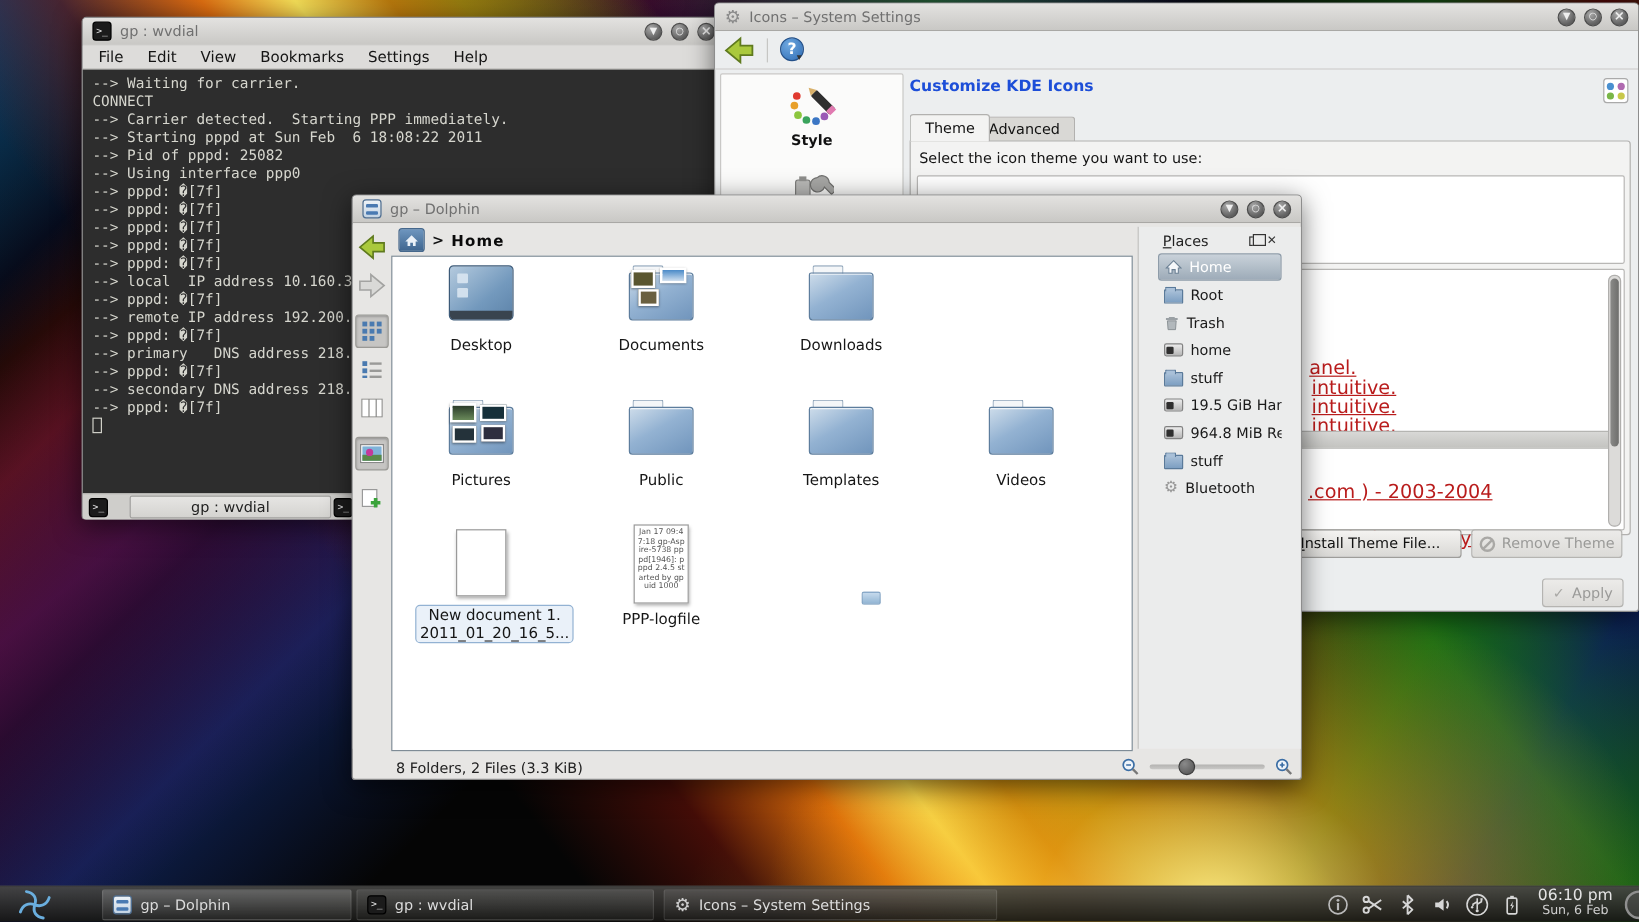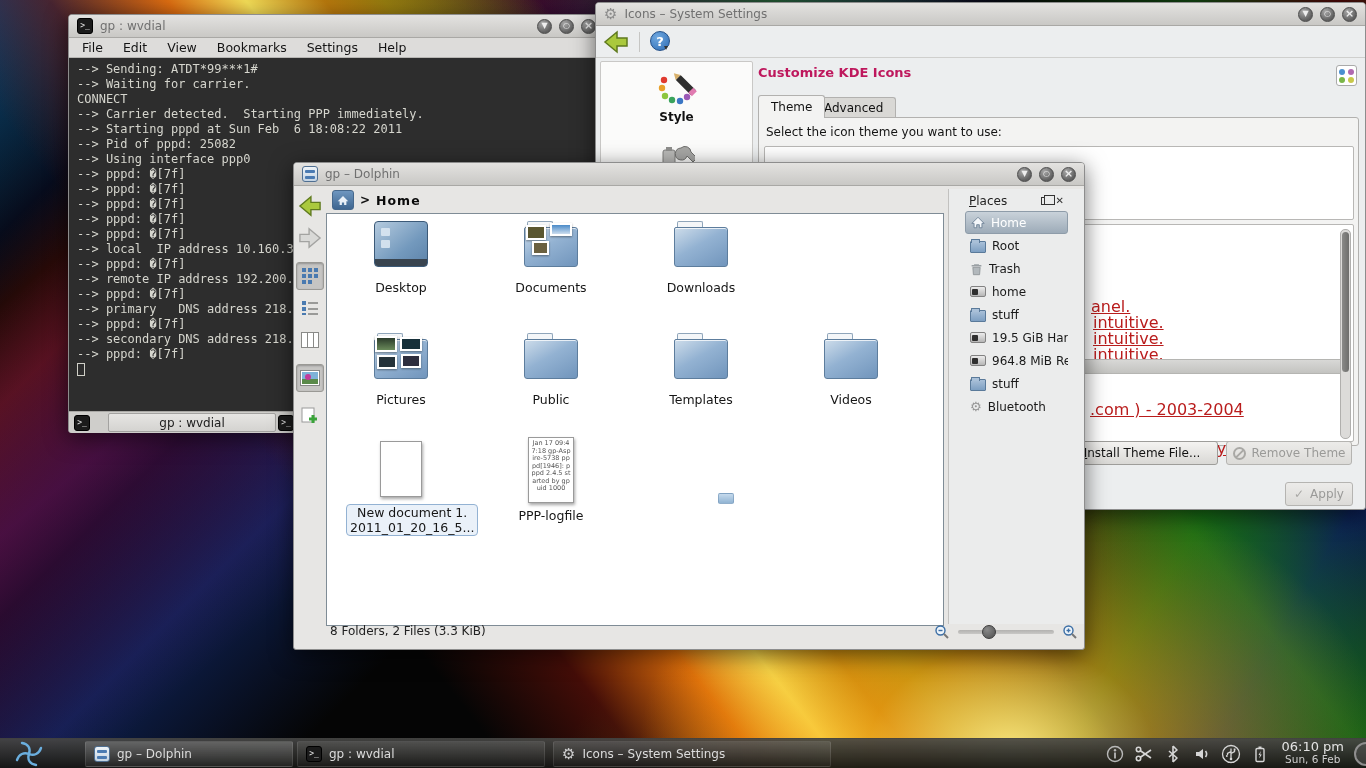--- a/index.html
+++ b/index.html
@@ -55,21 +55,21 @@
   #ss-toolbar{height:32px;display:flex;align-items:center;gap:10px;padding:0 7px;
     background:#eceeef;border-bottom:1px solid #cfcfcd;}
   .nav-arrow{width:26px;height:24px;flex:none;}
   #ss-help{width:20px;height:20px;border-radius:50%;background:radial-gradient(circle at 35% 30%,#6fa8e0,#2f6cb4);
     color:#fff;font-weight:bold;font-size:13px;display:flex;align-items:center;justify-content:center;border:1px solid #235089;}
   #ss-help-caret{font-size:8px;color:#333;margin-left:-6px;margin-top:12px;}
   #ss-sidebar{position:absolute;left:4px;top:58px;width:153px;bottom:3px;background:#fbfbfa;
     border:1px solid #c9c8c6;border-radius:2px;}
   .side-item{display:flex;flex-direction:column;align-items:center;padding-top:8px;}
   .side-label{font-weight:bold;font-size:12px;color:#111;margin-top:4px;}
-  #ss-heading{position:absolute;left:162px;top:62px;font-weight:bold;font-size:13px;color:#be185d;}
+  #ss-heading{position:absolute;left:162px;top:62px;font-weight:bold;font-size:13px;color:#1d4ed8;}
   #ss-iconsizes{position:absolute;right:8px;top:62px;width:21px;height:21px;background:#fff;border:1px solid #aaa;
     border-radius:3px;display:grid;grid-template-columns:7px 7px;grid-gap:2px;padding:3px;justify-content:center;}
   #ss-iconsizes i{width:6px;height:6px;border-radius:50%;}
   .tab{position:absolute;height:22px;display:flex;align-items:center;padding:0 12px;font-size:12px;color:#111;
     border:1px solid #b2b1af;border-bottom:none;border-radius:3px 3px 0 0;}
   #tab-theme{left:162px;top:92px;background:#f3f3f2;height:23px;z-index:2;}
   #tab-theme::first-letter{text-decoration:underline;}
   #tab-advanced{left:215px;top:94px;background:#d9d8d5;height:21px;}
   #ss-frame{position:absolute;left:162px;top:114px;width:601px;height:329px;background:#f3f3f2;
     border:1px solid #b2b1af;border-radius:0 3px 3px 3px;}
@@ -150,21 +150,21 @@
   .float-icon{width:9px;height:8px;border:1px solid #333;position:relative;}
   .float-icon::before{content:"";position:absolute;left:2px;top:-3px;width:9px;height:8px;border:1px solid #333;background:#ebecec;}
   .place-item{display:flex;align-items:center;gap:6px;height:23px;padding:0 5px;color:#1a1a1a;font-size:12px;white-space:nowrap;overflow:hidden;}
   .place-item.selected{background:linear-gradient(#c9d2da,#9dabb8);border-radius:3px;color:#fff;border:1px solid #8e9ca9;}
   .mini-folder{position:relative;width:16px;height:12px;flex:none;background:linear-gradient(#a9c0d8,#7d9fc2);border:1px solid #5a7a9a;border-radius:1px;margin-top:2px;}
   .mini-folder::before{content:"";position:absolute;top:-3px;left:0;width:7px;height:3px;background:#a9c0d8;border:1px solid #5a7a9a;border-bottom:none;border-radius:1px 1px 0 0;}
   .mini-drive{position:relative;width:16px;height:11px;flex:none;background:linear-gradient(#ececec,#b6b6b6);border:1px solid #828282;border-radius:2px;}
   .mini-drive::after{content:"";position:absolute;left:1px;bottom:1px;width:6px;height:6px;background:#2f2f2f;border-radius:1px;}
   .gear-small{font-size:13px;color:#969696;line-height:1;flex:none;}
   
-  #d-status{position:absolute;left:32px;right:2px;bottom:2px;height:23px;display:flex;align-items:flex-start;padding:0 4px;color:#222;}
+  #d-status{position:absolute;left:32px;right:2px;bottom:2px;height:23px;display:flex;align-items:flex-end;padding:0 4px;color:#222;}
   #zoomctl{margin-left:auto;display:flex;align-items:center;gap:8px;}
   #zoom-track{width:96px;height:4px;background:linear-gradient(#b3b2b0,#c9c8c6);border-radius:2px;position:relative;}
   #zoom-handle{position:absolute;left:24px;top:-5px;width:14px;height:14px;border-radius:50%;
     background:radial-gradient(circle at 35% 30%,#8a8a8a,#4f4f4f);border:1px solid #3c3c3c;}
 
   
   #taskbar{position:absolute;left:0;right:0;bottom:0;height:30px;z-index:50;
     background:linear-gradient(rgba(70,70,68,.92),rgba(22,22,20,.95));
     border-top:1px solid rgba(255,255,255,.18);display:flex;align-items:center;}
   .task{position:absolute;top:2px;height:26px;display:flex;align-items:center;gap:7px;padding:0 8px;
@@ -205,21 +205,20 @@
     </div>
     <div id="term-menubar">
       <span class="menu-item">File</span>
       <span class="menu-item">Edit</span>
       <span class="menu-item">View</span>
       <span class="menu-item">Bookmarks</span>
       <span class="menu-item">Settings</span>
       <span class="menu-item">Help</span>
     </div>
     <div id="term-body">
-      <div class="tline">--&gt; Sending: ATDT*99***1#</div>
       <div class="tline">--&gt; Waiting for carrier.</div>
       <div class="tline">CONNECT</div>
       <div class="tline">--&gt; Carrier detected.  Starting PPP immediately.</div>
       <div class="tline">--&gt; Starting pppd at Sun Feb  6 18:08:22 2011</div>
       <div class="tline">--&gt; Pid of pppd: 25082</div>
       <div class="tline">--&gt; Using interface ppp0</div>
       <div class="tline">--&gt; pppd: �[7f]</div>
       <div class="tline">--&gt; pppd: �[7f]</div>
       <div class="tline">--&gt; pppd: �[7f]</div>
       <div class="tline">--&gt; pppd: �[7f]</div>

